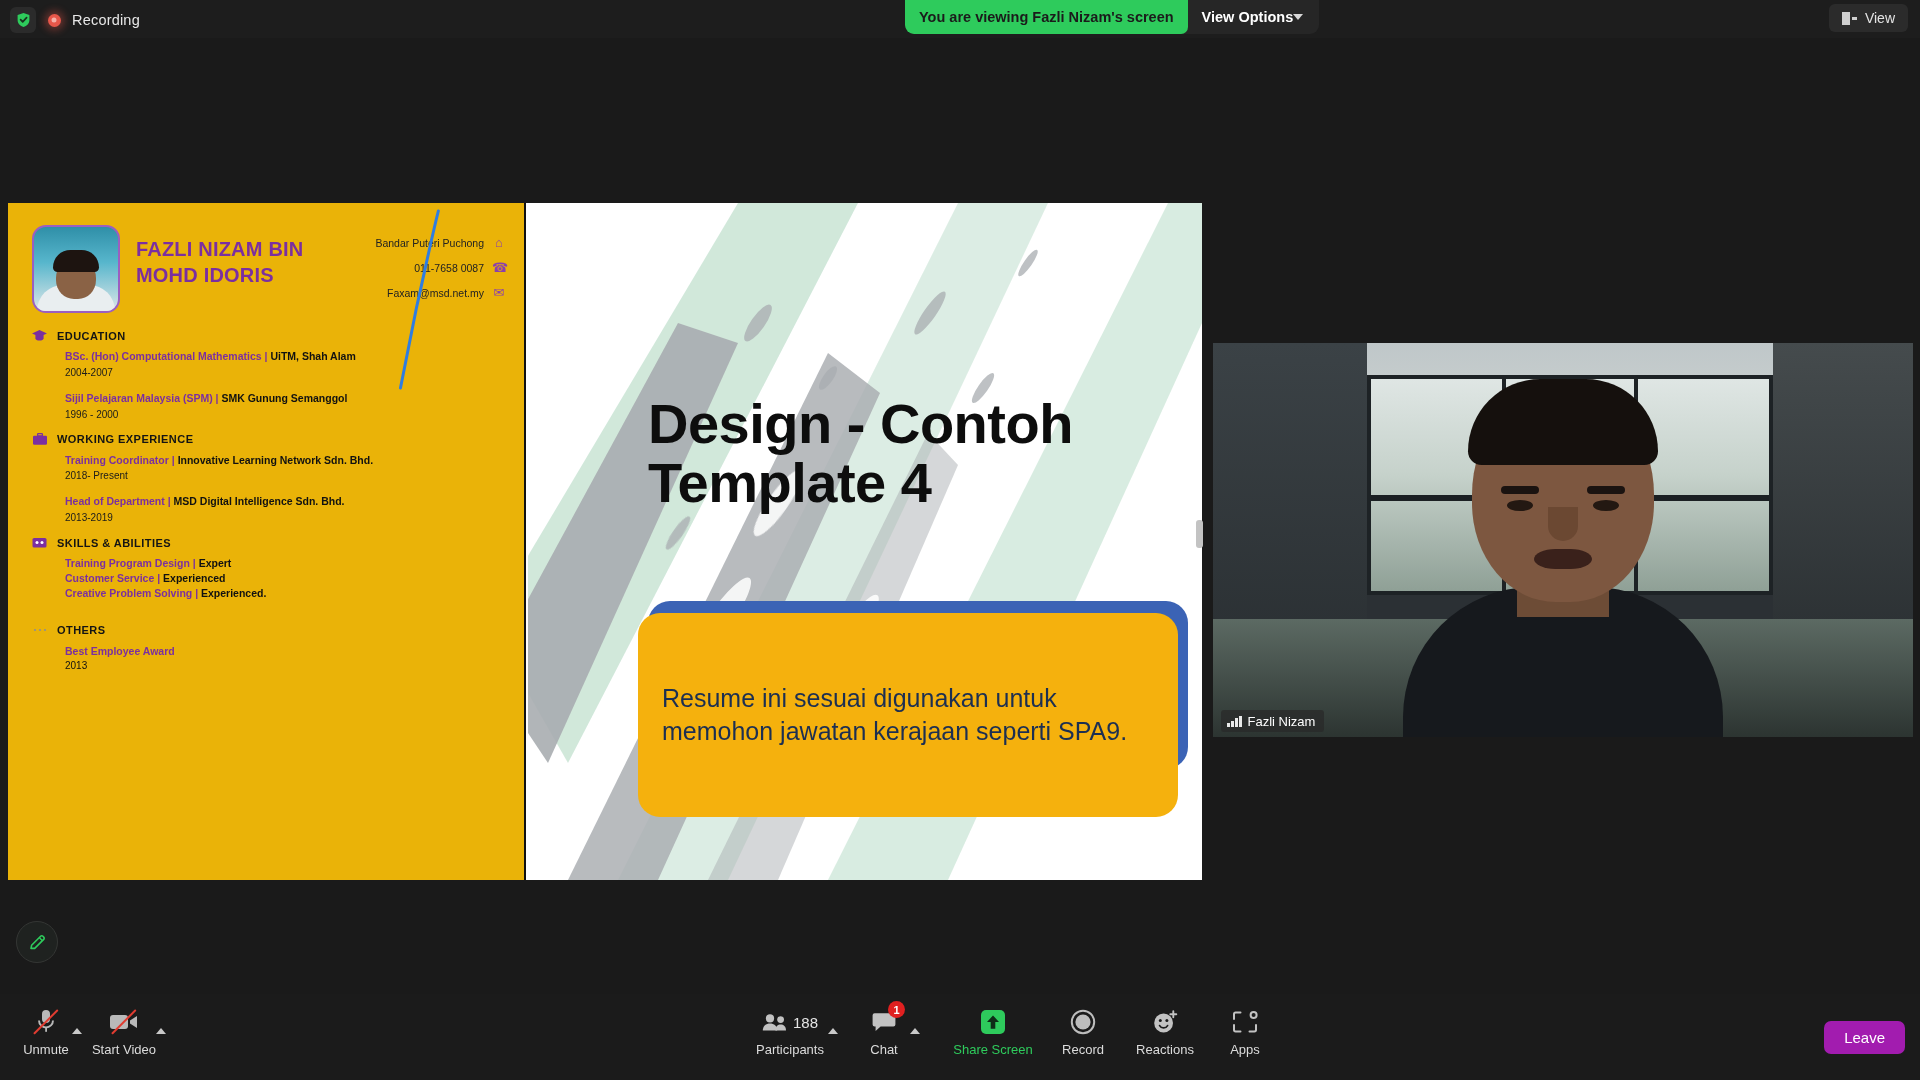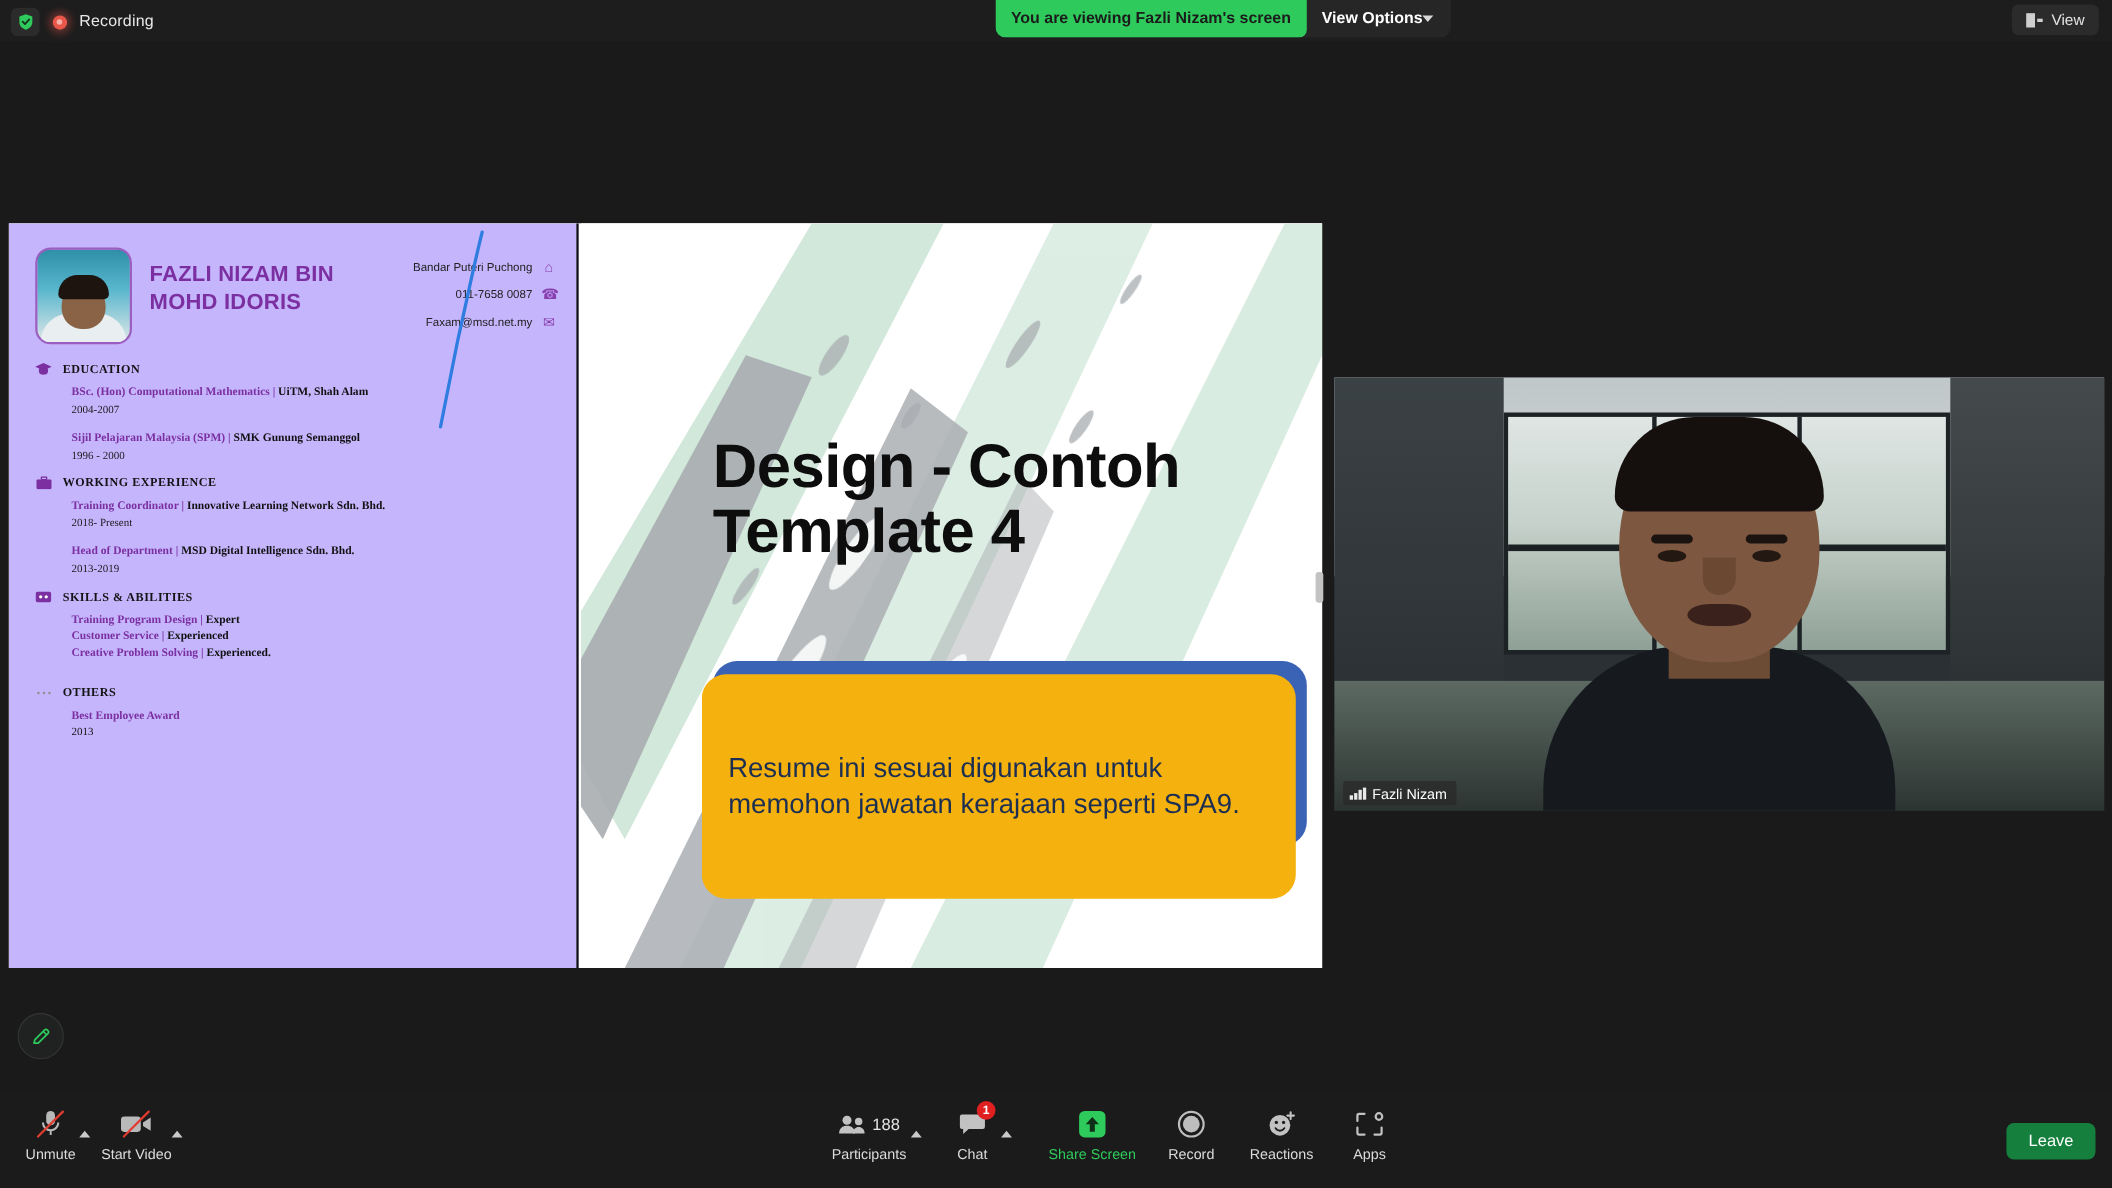--- a/index.html
+++ b/index.html
@@ -67,21 +67,21 @@
   .view-ico .vs { left:10px; top:5px; width:5px; height:3px; }
 
   
   .share {
     position: absolute; left: 8px; top: 203px;
     width: 1194px; height: 677px;
     background: #ffffff; overflow: hidden;
   }
   .share-resume {
     position: absolute; left: 0; top: 0; width: 518px; height: 100%;
-    background: #c4b5fd; border-right: 2px solid #111;
+    background: #eab308; border-right: 2px solid #111;
   }
   .share-slide {
     position: absolute; left: 520px; top: 0; right: 0; bottom: 0;
     background: #ffffff; overflow: hidden;
   }
 
   
   .res-head { display: flex; padding: 22px 18px 6px 24px; gap: 16px; }
   .avatar-box {
     width: 88px; height: 88px; border-radius: 14px;
@@ -111,21 +111,21 @@
   .res-contact {
     padding-top: 10px; text-align: right; font-size: 10.5px; color: #222;
   }
   .res-contact .row {
     display: flex; align-items: center; justify-content: flex-end;
     gap: 8px; margin-bottom: 10px;
   }
   .ci { color: #8a3fae; font-size: 13px; width: 14px; text-align: center; }
 
   .res-body { padding: 10px 18px 0 24px; }
-  .sec { margin-bottom: 7px; font-family: Liberation Serif, serif; }
+  .sec { margin-bottom: 7px; }
   .sec-head { display: flex; align-items: center; gap: 10px; margin-bottom: 7px; }
   .sec-ic {
     width: 15px; height: 13px; color: #7b2fa0; font-size: 12px;
     display: flex; align-items: center; justify-content: center; flex: none;
   }
   .sec-title { font-size: 11px; font-weight: bold; color: #141414; letter-spacing: .45px; }
   .entry { padding-left: 33px; margin-bottom: 10px; }
   .entry .ln1 { font-size: 10.5px; color: #7b2fa0; font-weight: bold; line-height: 1.5; }
   .entry .ln1 b { color: #111; }
   .entry .ln2 { font-size: 10px; color: #1b1b1b; line-height: 1.6; }
@@ -264,21 +264,21 @@
     border-bottom: 6px solid #c9c9c9;
   }
   .badge {
     position: absolute; top: -5px; right: -9px; min-width: 17px; height: 17px;
     border-radius: 9px; background: #e02020; color: #fff;
     font-size: 11px; font-weight: bold;
     display: flex; align-items: center; justify-content: center; padding: 0 4px;
   }
   .leave-btn {
     position: absolute; right: 15px; top: 27px;
-    background: #15803d; color: #fff; font-size: 15px;
+    background: #a21caf; color: #fff; font-size: 15px;
     border-radius: 7px; padding: 8px 20px; border: none;
     font-family: inherit;
   }
   .slash {
     position: absolute; left: 50%; top: 50%;
     width: 34px; height: 2.4px; background: #e03c31;
     transform: translate(-50%,-50%) rotate(-45deg);
     border-radius: 2px;
   }
   .pcount { color:#e4e4e4; font-size: 15px; margin-left: 5px; }

